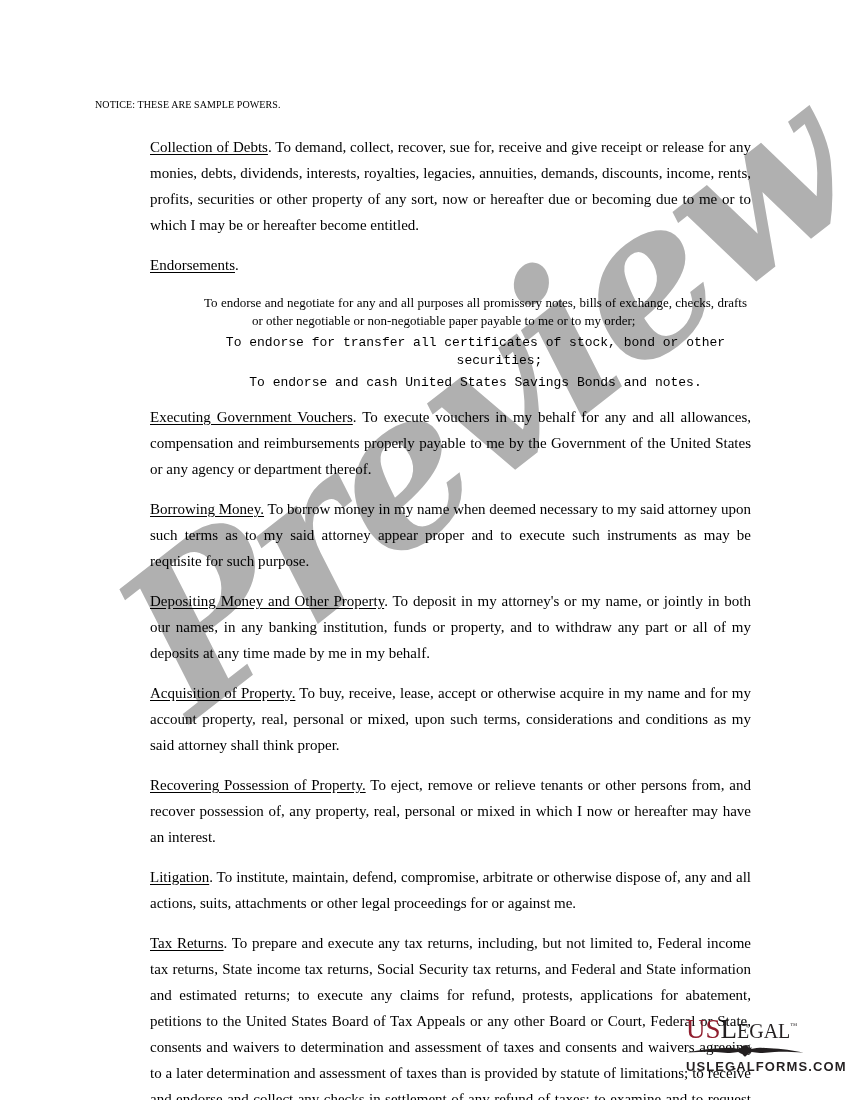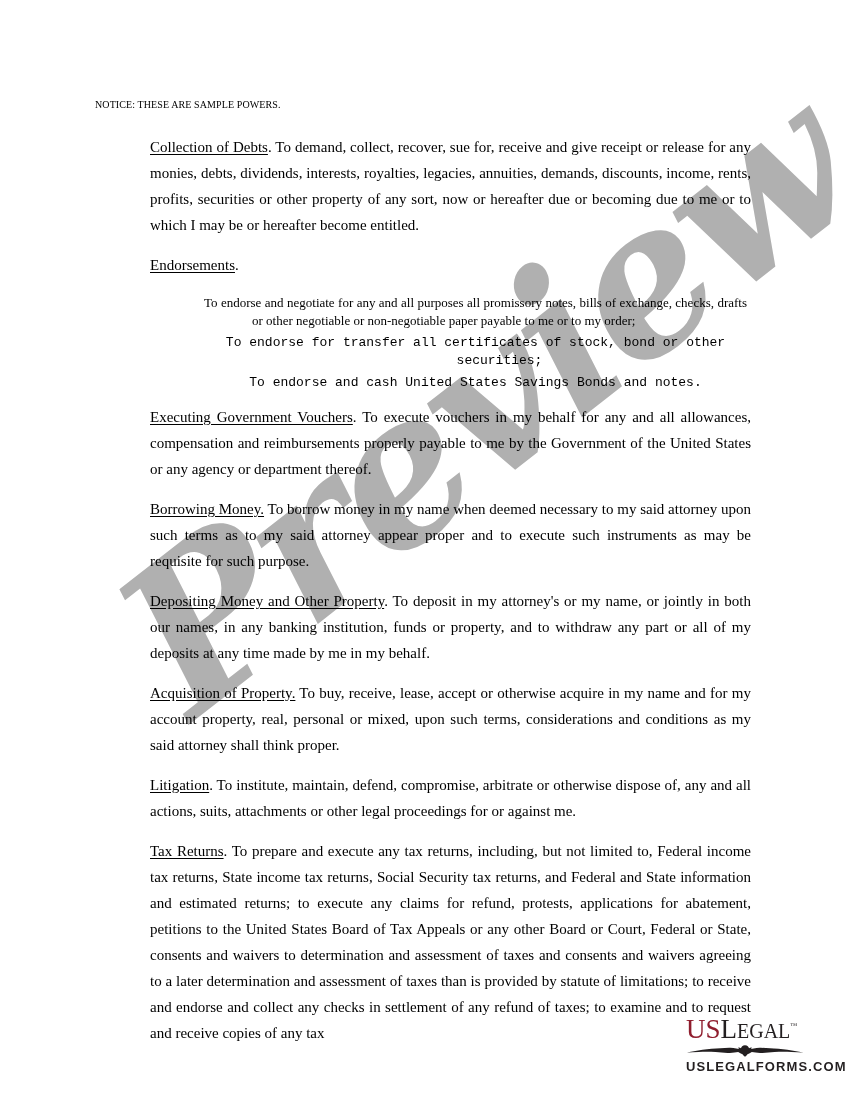--- a/index.html
+++ b/index.html
@@ -179,20 +179,21 @@
       </div>
 
       <p class="para"><span class="lead">Executing Government Vouchers</span><span>.   To execute vouchers in my behalf for any and all allowances, compensation and reimbursements properly payable to me by the Government of the United States or any agency or department thereof.</span></p>
 
       <p class="para"><span class="lead">Borrowing Money.</span><span>  To borrow money in my name when deemed necessary to my said attorney upon such terms as to my said attorney appear proper and to execute such instruments as may be requisite for such purpose.</span></p>
 
       <p class="para"><span class="lead">Depositing Money and Other Property</span><span>.   To deposit in my attorney's or my name, or jointly in both our names, in any banking institution, funds or property, and to withdraw any part or all of my deposits at any time made by me in my behalf.</span></p>
 
       <p class="para"><span class="lead">Acquisition of Property.</span><span>  To buy, receive, lease, accept or otherwise acquire in my name and for my account property, real, personal or mixed, upon such terms, considerations and conditions as my said attorney shall think proper.</span></p>
 
+      <p class="para"><span class="lead">Recovering Possession of Property.</span><span>   To eject, remove or relieve tenants or other persons from, and recover possession of, any property, real, personal or mixed in which I now or hereafter may have an interest.</span></p>
 
       <p class="para"><span class="lead">Litigation</span><span>.   To institute, maintain, defend, compromise, arbitrate or otherwise dispose of, any and all actions, suits, attachments or other legal proceedings for or against me.</span></p>
 
       <p class="para"><span class="lead">Tax Returns</span><span>.  To prepare and execute any tax returns, including, but not limited to, Federal income tax returns, State income tax returns, Social Security tax returns, and Federal and State information and estimated returns; to execute any claims for refund, protests, applications for abatement, petitions to the United States Board of Tax Appeals or any other Board or Court, Federal or State, consents and waivers to determination and assessment of taxes and consents and waivers agreeing to a later determination and assessment of taxes than is provided by statute of limitations; to receive and endorse and collect any checks in settlement of any refund of taxes; to examine and to request and receive copies of any tax</span></p>
 
     </div>
   </div>
 
   <div class="logo">
     <div class="logo-word"><span class="logo-us">US</span><span class="logo-l">L</span><span class="logo-egal">EGAL</span><span class="logo-tm">™</span></div>

